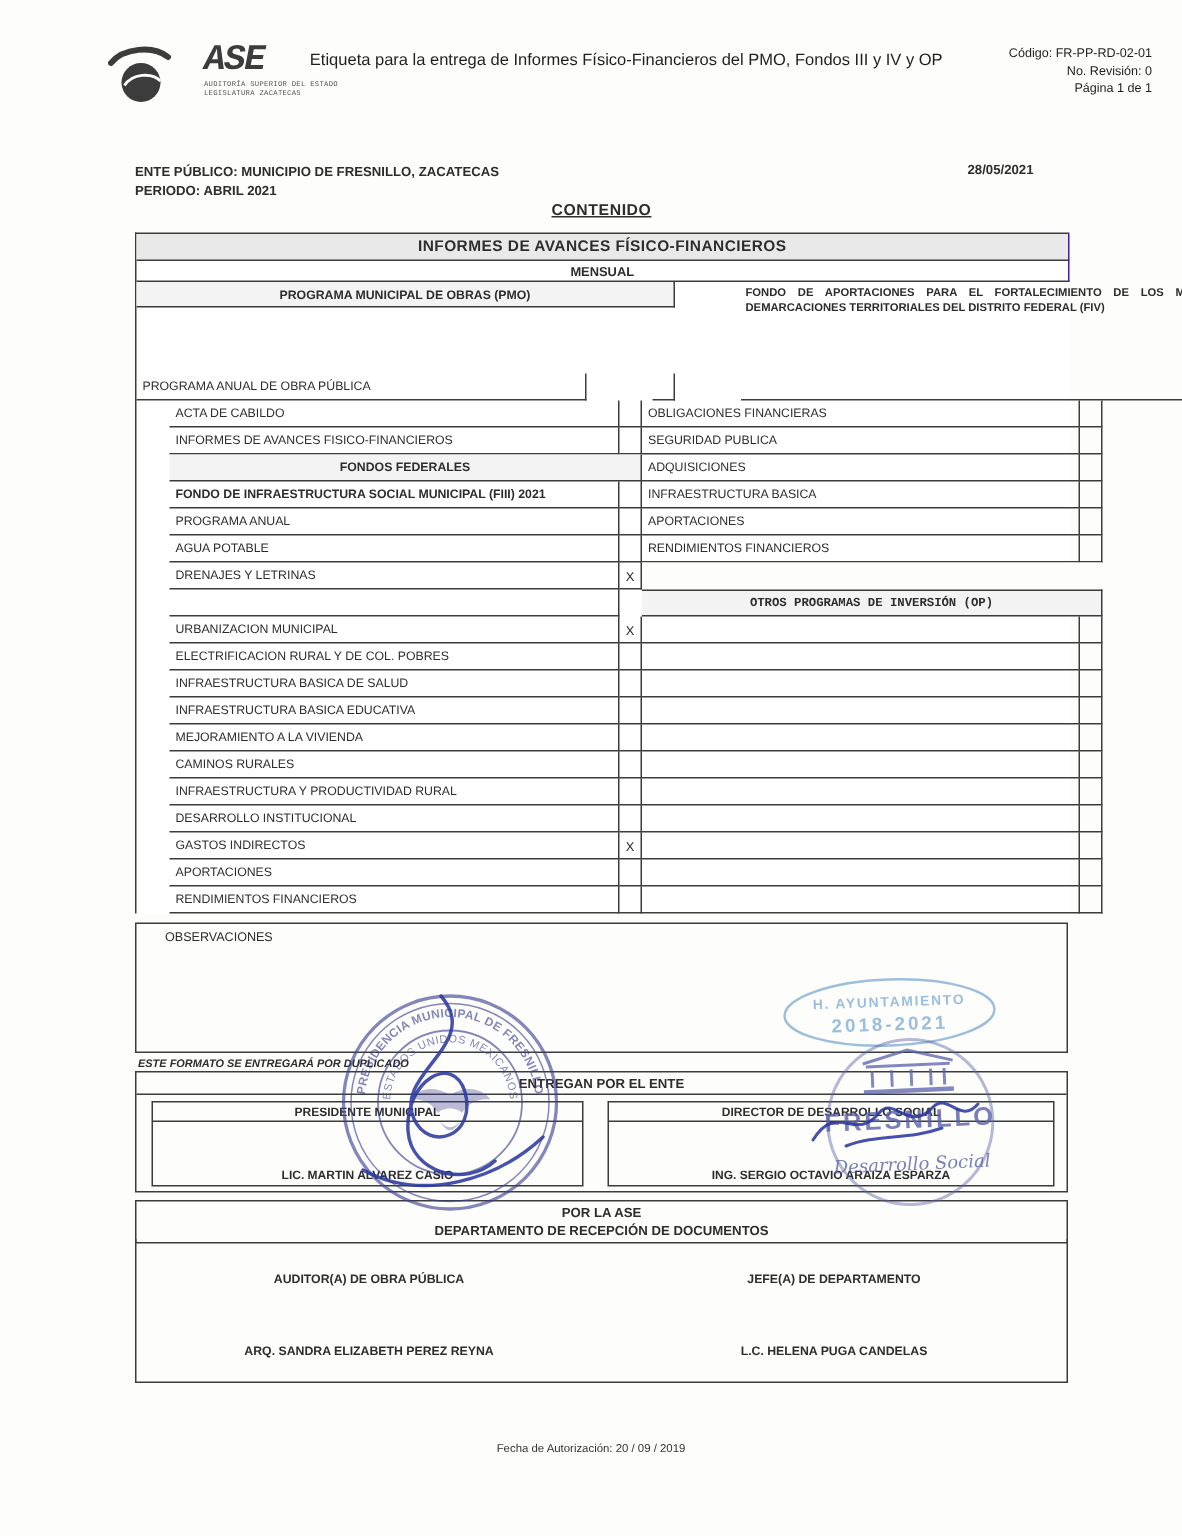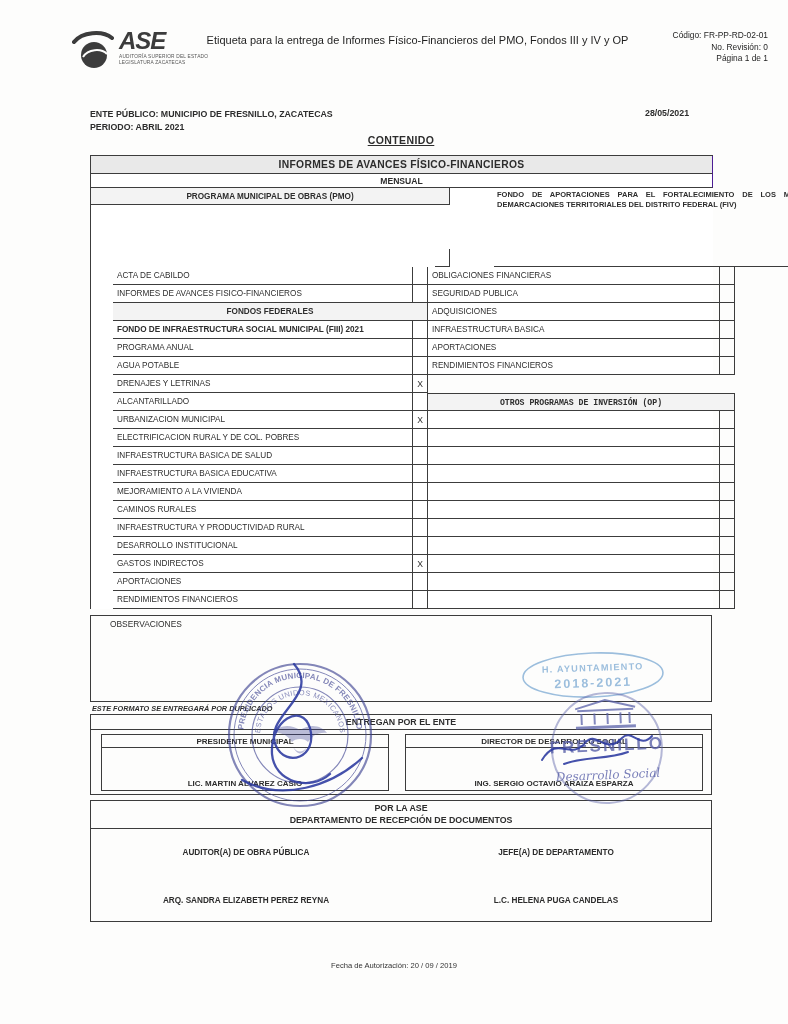--- a/index.html
+++ b/index.html
@@ -2,21 +2,21 @@
 <html><head>
 <meta charset="utf-8">
 <style>
   * { box-sizing: border-box; margin: 0; padding: 0; }
   html, body { background: #ffffff; }
   .page { position: relative; width: 788px; height: 1024px; background: #fdfdfc;
           font-family: "Liberation Sans", sans-serif; color: #2d2d2d; overflow: hidden; }
 
   
   .logo { position: absolute; left: 72px; top: 28px; display: flex; align-items: flex-start; }
-  .logo-text { margin-left: 3px; }
+  .logo-text { margin-left: 20px; font-family: Liberation Mono, monospace; }
   .logo-brand { font-size: 24px; font-weight: bold; font-style: italic; letter-spacing: -1px; color: #3c3c3c; line-height: 26px; }
   .logo-sub { font-size: 4.8px; color: #555; letter-spacing: .2px; line-height: 5.6px; }
   .doc-title { position: absolute; left: 195px; top: 34px; width: 445px; text-align: center; font-size: 11px; color: #1f1f1f; }
   .code-block { position: absolute; right: 20px; top: 30px; text-align: right; font-size: 8.4px; line-height: 11.5px; color: #1f1f1f; }
   .meta-left { position: absolute; left: 90px; top: 108px; font-weight: bold; font-size: 8.8px; line-height: 12.5px; }
   .meta-date { position: absolute; left: 645px; top: 108px; font-weight: bold; font-size: 8.8px; }
   .contenido { position: absolute; left: 90px; top: 134px; width: 622px; text-align: center; font-weight: bold;
                font-size: 10.5px; text-decoration: underline; letter-spacing: .4px; }
 
   
@@ -109,20 +109,21 @@
   <div class="meta-date">28/05/2021</div>
 
   <div class="contenido">CONTENIDO</div>
 
   <div class="ftable">
     <div class="rowfull title-row">INFORMES DE AVANCES FÍSICO-FINANCIEROS</div>
     <div class="rowfull mensual-row">MENSUAL</div>
 
     <div class="trow2">
       <div class="c hd pmo">PROGRAMA MUNICIPAL DE OBRAS (PMO)</div>
+      <div class="c r0l">PROGRAMA ANUAL DE OBRA PÚBLICA</div>
       <div class="c ck r0c"></div>
       <div class="fiv">FONDO DE APORTACIONES PARA EL FORTALECIMIENTO DE LOS MUNICIPIOS Y DEMARCACIONES TERRITORIALES DEL DISTRITO FEDERAL (FIV)</div>
     </div>
 
     <div class="trow">
       <div class="c">ACTA DE CABILDO</div>
       <div class="c ck"></div>
       <div class="c">OBLIGACIONES FINANCIERAS</div>
       <div class="c ck"></div>
     </div>
@@ -161,21 +162,20 @@
       <div class="c ck"></div>
     </div>
 
     <div class="trow">
       <div class="c">DRENAJES Y LETRINAS</div>
       <div class="c ck">X</div>
       <div class="gapc"></div>
     </div>
 
     <div class="trow">
-      <div class="c">ALCANTARILLADO</div>
       <div class="c ck"></div>
       <div class="c hd sp34 bt">OTROS PROGRAMAS DE INVERSIÓN (OP)</div>
     </div>
 
     <div class="trow">
       <div class="c">URBANIZACION MUNICIPAL</div>
       <div class="c ck">X</div>
       <div class="c"></div>
       <div class="c ck"></div>
     </div>

